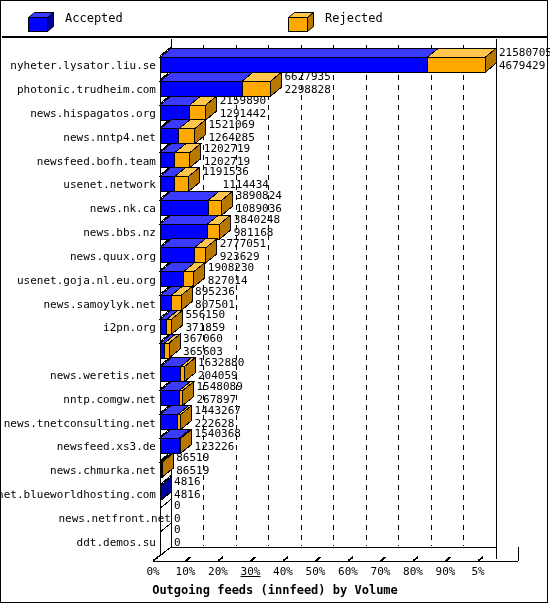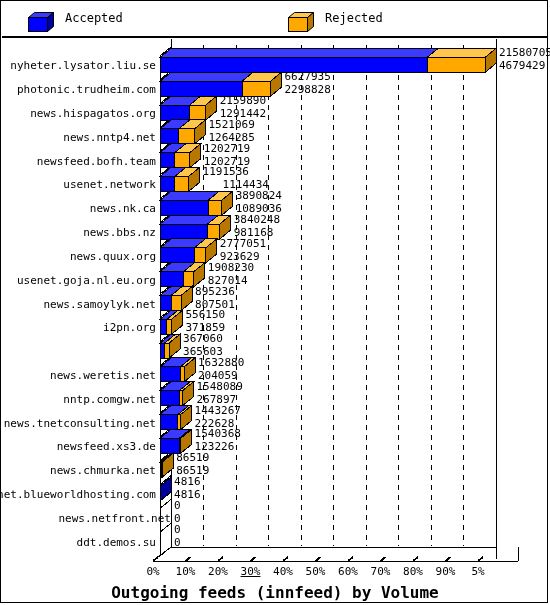--- a/index.html
+++ b/index.html
@@ -29,21 +29,21 @@
   .ylabel{
     position:absolute;right:0;font-size:11px;color:#000;
     white-space:nowrap;text-align:right;line-height:11px;
   }
   .tick-label{
     position:absolute;font-size:11px;color:#000;white-space:nowrap;
     text-align:center;
   }
   #xtitle{
     position:absolute;width:100%;text-align:center;
-    font-size:16px;font-weight:bold;color:#000;letter-spacing:0px;
+    font-size:12px;font-weight:bold;color:#000;letter-spacing:0px;
   }
   .vlab{
     position:absolute;font-size:11px;color:#000;white-space:nowrap;
     line-height:11px;
   }
 </style>
 </head>
 <body>
 
 <div id="frame">

